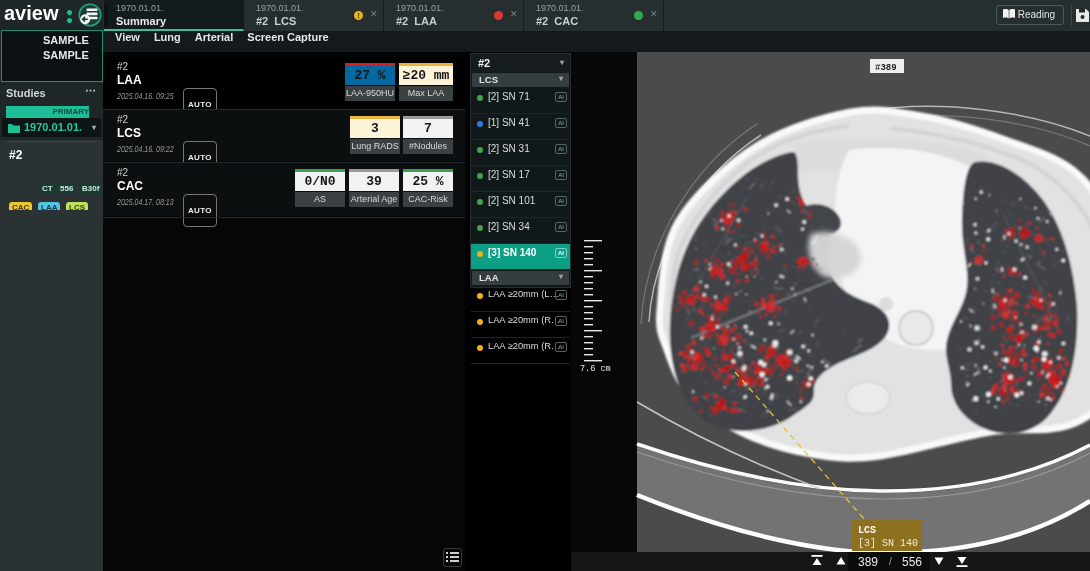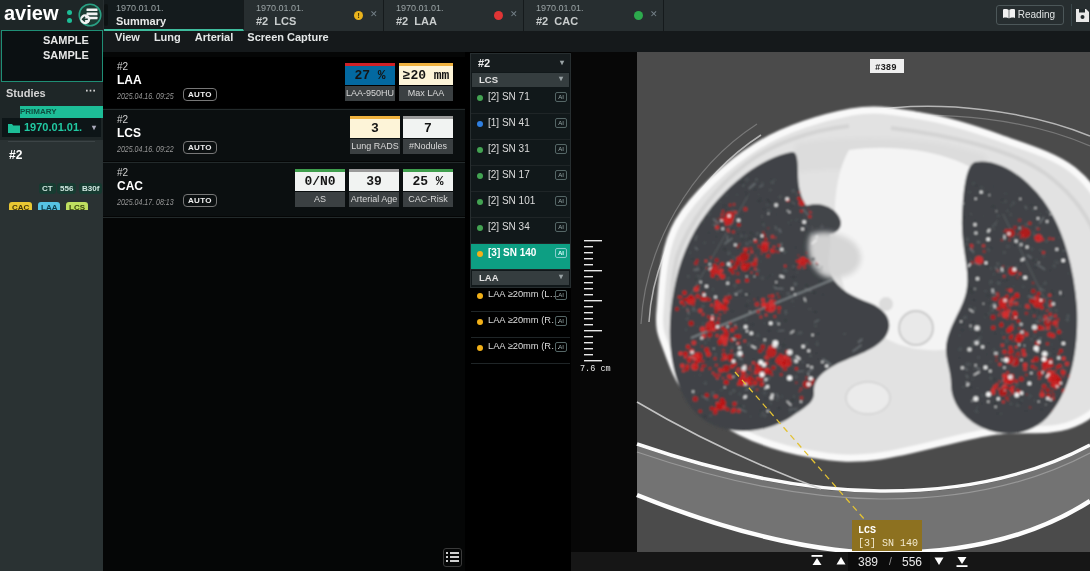--- a/index.html
+++ b/index.html
@@ -7,21 +7,21 @@
 body { font-family:"Liberation Sans", sans-serif; position:relative; }
 .abs { position:absolute; }
 
 
 #sidebar { left:0; top:0; width:103px; height:571px; background:#1e2627; }
 #logo { left:0; top:0; width:103px; height:30px; }
 #logo .txt { position:absolute; left:4px; top:2px; font-size:20px; font-weight:bold; color:#fff; letter-spacing:0px; }
 #patientbox { left:1px; top:30px; width:102px; height:52px; background:#0b1012; border:1px solid #1f8e75; }
 #patientbox div { color:#e8e8e8; font-weight:bold; font-size:11px; padding:3px 0 0 5px;margin-left:36px; }
 #studies { left:0; top:84px; width:103px; height:20px; color:#d5d5d5; font-size:11px; font-weight:bold; }
-#primary { left:20px; top:106px; width:83px; height:12px; background:#1dbd97; font-size:8px; font-weight:bold; text-align:left; line-height:12px; color:#0e4f40; }
+#primary { left:6px; top:106px; width:83px; height:12px; background:#1dbd97; font-size:8px; font-weight:bold; text-align:right; line-height:12px; color:#0e4f40; }
 #studyrow { left:2px; top:118px; width:99px; height:19px; background:#0d1517; color:#21c9a2; font-size:11px; font-weight:bold; line-height:19px; }
 #seriesblock { left:0; top:140px; width:103px; height:70px; background:#2a3233; }
 .badge { display:inline-block; border-radius:3px; font-size:8px; font-weight:bold; padding:1px 3px;margin-top:35px; }
 .badge.dark { background:#173b31; color:#cfe6df; }
 #restbar { left:0; top:210px; width:103px; height:361px; background:#2a3233; }
 
 
 #topbar { left:103px; top:0; width:987px; height:31px; background:#272e30; }
 .tab { position:absolute; top:0; height:31px; width:140px; border-right:1px solid #151a1c; }
 .tab .d { position:absolute; left:12px; top:3px; font-size:9px; color:#9aa3a5; }
@@ -32,21 +32,21 @@
 #readingbtn { position:absolute; right:26px; top:5px; height:20px; border:1px solid #4c5759; border-radius:3px; color:#dfe3e3; font-size:10px; padding:0 8px 0 6px; line-height:18px; }
 #menubar { left:103px; top:31px; width:987px; height:21px; background:#15191b; color:#e3e6e6; font-size:11px; font-weight:bold; }
 #menubar span { margin-right:14px; }
 
 
 #cards { left:103px; top:52px; width:362px; height:519px; background:#050606; }
 .card { position:absolute; left:0; width:362px; height:51px; }
 .card .n { position:absolute; left:14px; top:4px; font-size:10px; color:#cfcfcf; }
 .card .nm { position:absolute; left:14px; top:16px; font-size:12px; font-weight:bold; color:#fff; }
 .card .dt { position:absolute; left:14px; top:34px; font-size:9px; font-style:italic; color:#999; transform:scaleX(0.78); transform-origin:0 0; white-space:nowrap; }
-.card .auto { position:absolute; left:80px; top:31px; font-size:8px; font-weight:bold; color:#efefef; border:1px solid #777; border-radius:4px; padding:1px 4px; letter-spacing:0.3px; }
+.card .auto { position:absolute; left:80px; top:31px; font-size:8px; font-weight:bold; color:#efefef; border:1px solid #777; border-radius:4px; padding:11px 4px; letter-spacing:0.3px; }
 .stat { position:absolute; top:6px; width:50px; }
 .stat .v { height:22px; line-height:20px; text-align:center; font-family:"Liberation Mono",monospace; font-weight:bold; font-size:13px; color:#151515; background:#f1f3f2; border-top:3px solid #9a9a9a; }
 .stat .l { margin-top:1px; height:15px; line-height:15px; text-align:center; font-size:9px; color:#d8d8d8; background:#3b4042; }
 .sep { position:absolute; left:0; width:362px; height:1px; background:#232a2b; }
 
 
 #snpanel { left:470px; top:53px; width:101px; height:235px; background:#11181a; border:1px solid #272e30; }
 .snhead { position:relative; height:18px; background:#161c1e; color:#efefef; font-size:11px; font-weight:bold; line-height:18px; padding-left:7px; }
 .snsub { position:relative; height:14px; background:#353d3f; color:#e2e2e2; font-size:9.5px; font-weight:bold; line-height:14px; padding-left:7px; margin:1px 1px 1px 1px; }
 .snitem { position:relative; height:26px; color:#dcdcdc; font-size:10px; line-height:17px; padding-left:17px; padding-right:15px; white-space:nowrap; overflow:hidden; border-bottom:1px solid #1f2527; }

